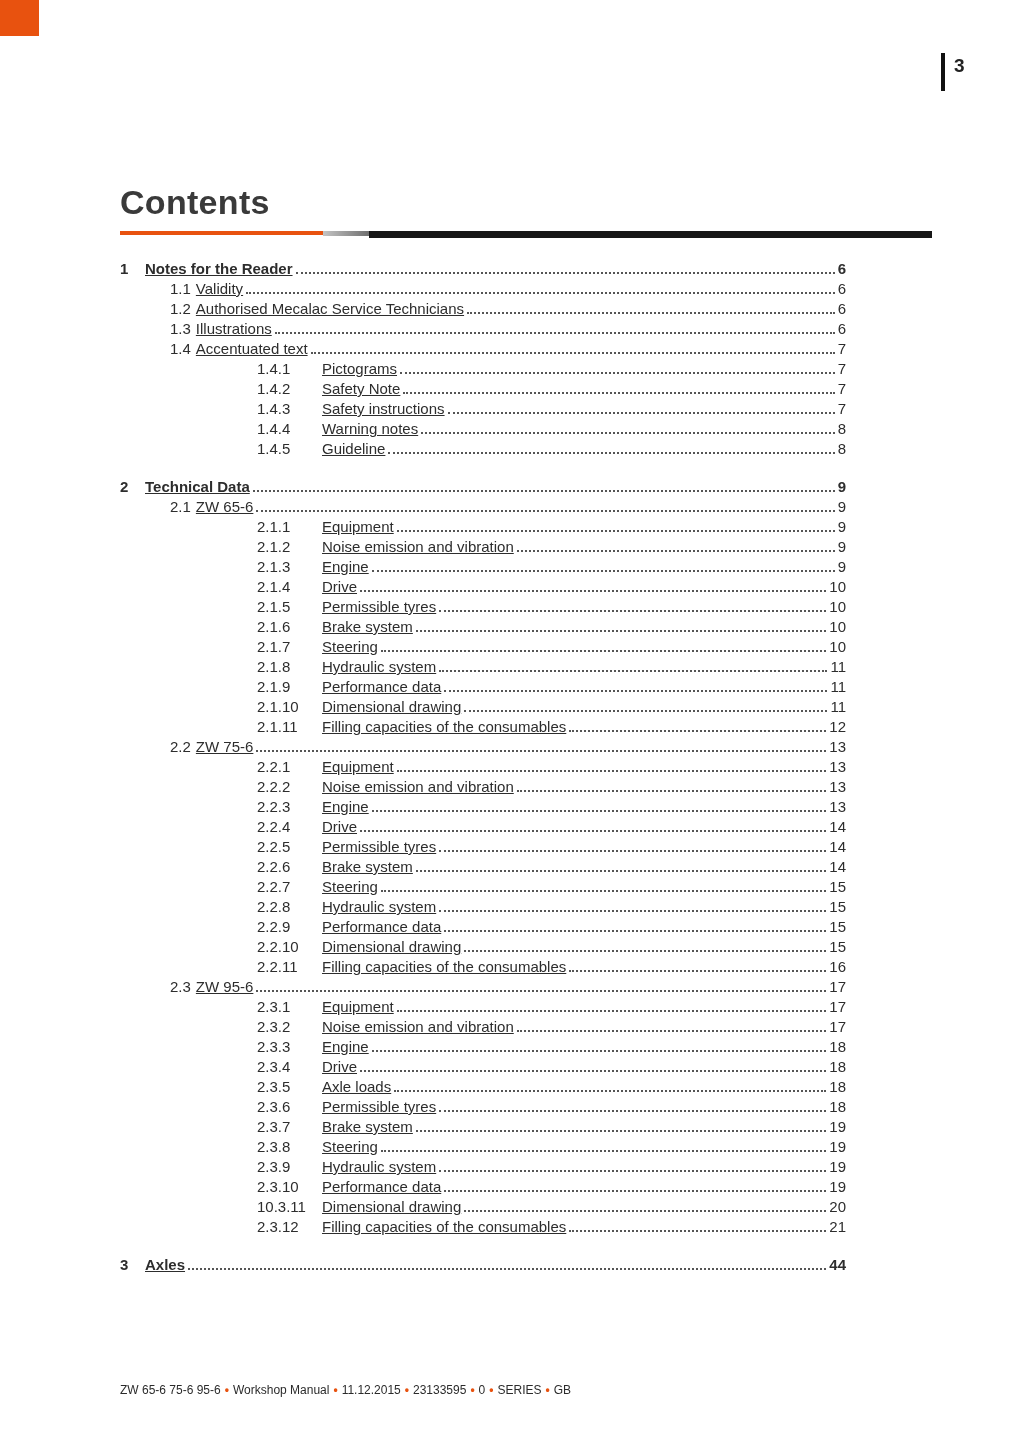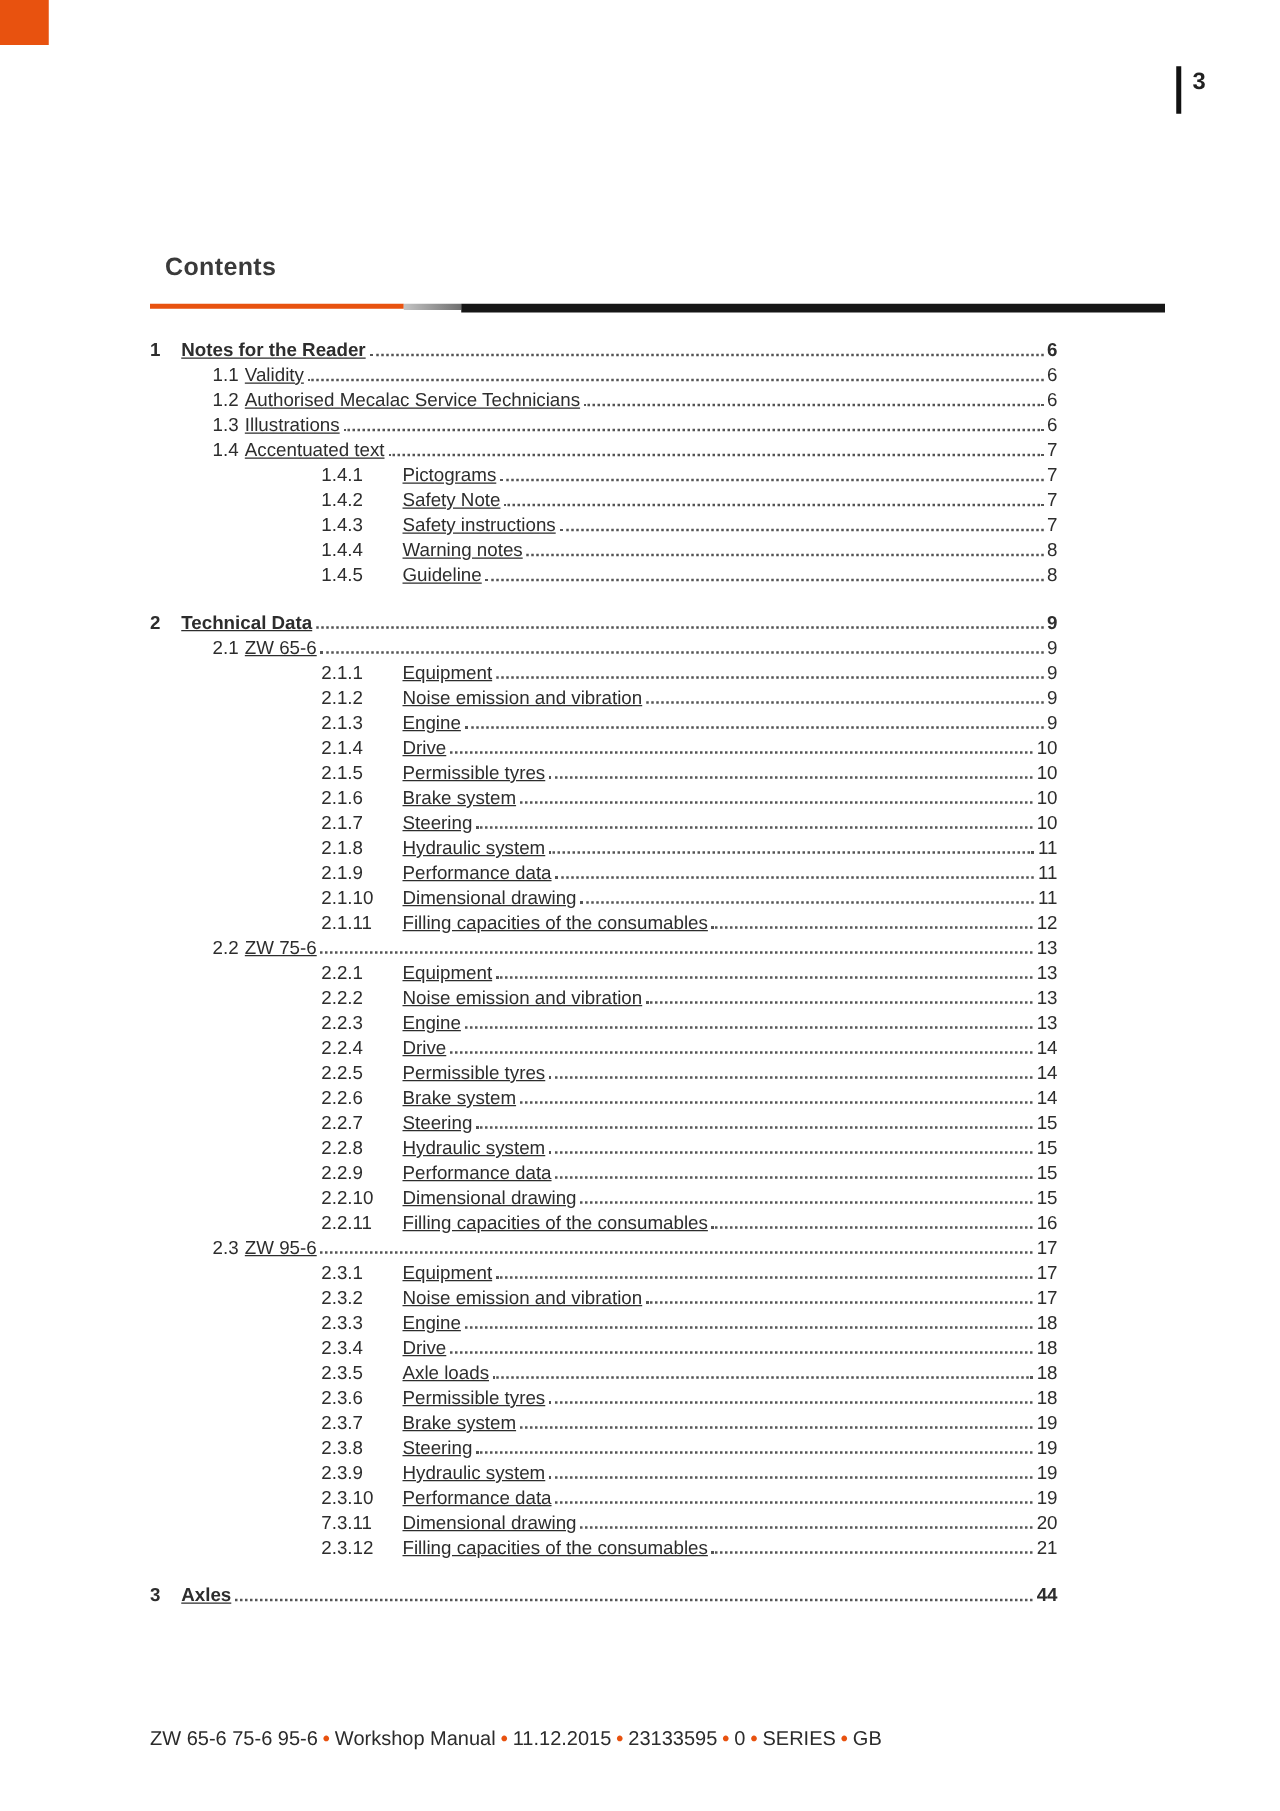--- a/index.html
+++ b/index.html
@@ -35,25 +35,25 @@
     padding-top: 2px;
   }
 
   .content {
     position: absolute;
     left: 120px; top: 185px;
     width: 812px;
   }
 
   .title {
-    font-size: 20px;
+    font-size: 34px;
     line-height: 34px;
     font-weight: bold;
     color: #3a3a3a;
-    margin: 12px;
+    margin: 0;
     letter-spacing: 0.3px;
   }
 
   .rule { display: flex; align-items: flex-start; margin-top: 12px; }
   .seg-orange { width: 203px; height: 4px; background: var(--accent, #e8520f); }
   .seg-gray   { width: 46px;  height: 5px; background: linear-gradient(90deg, #c4c4c4, #6f6f6f); }
   .seg-black  { flex: 1;      height: 7px; background: #161616; }
 
   .toc {
     margin-top: 21px;
@@ -77,21 +77,21 @@
     min-width: 12px;
     height: 1px;
     border-bottom: 2px dotted #555555;
     margin: 0 3px;
   }
   .row .pg { flex: none; }
 
   .footer {
     position: absolute;
     left: 120px; top: 1383px;
-    font-size: 16px;
+    font-size: 12px;
     color: #2b2b2b;
     white-space: nowrap;
   }
   .footer .sep { color: var(--accent, #e8520f); padding: 0 4px; font-weight: bold; }
 </style>
 </head>
 <body>
 
 <div class="page">
 
@@ -385,21 +385,21 @@
             <span class="leader"></span>
             <span class="pg">19</span>
           </div>
           <div class="row l3">
             <span class="num">2.3.10</span>
             <span class="t">Performance data</span>
             <span class="leader"></span>
             <span class="pg">19</span>
           </div>
           <div class="row l3">
-            <span class="num">7.3.11</span>
+            <span class="num">10.3.11</span>
             <span class="t">Dimensional drawing</span>
             <span class="leader"></span>
             <span class="pg">20</span>
           </div>
           <div class="row l3">
             <span class="num">2.3.12</span>
             <span class="t">Filling capacities of the consumables</span>
             <span class="leader"></span>
             <span class="pg">21</span>
           </div>

